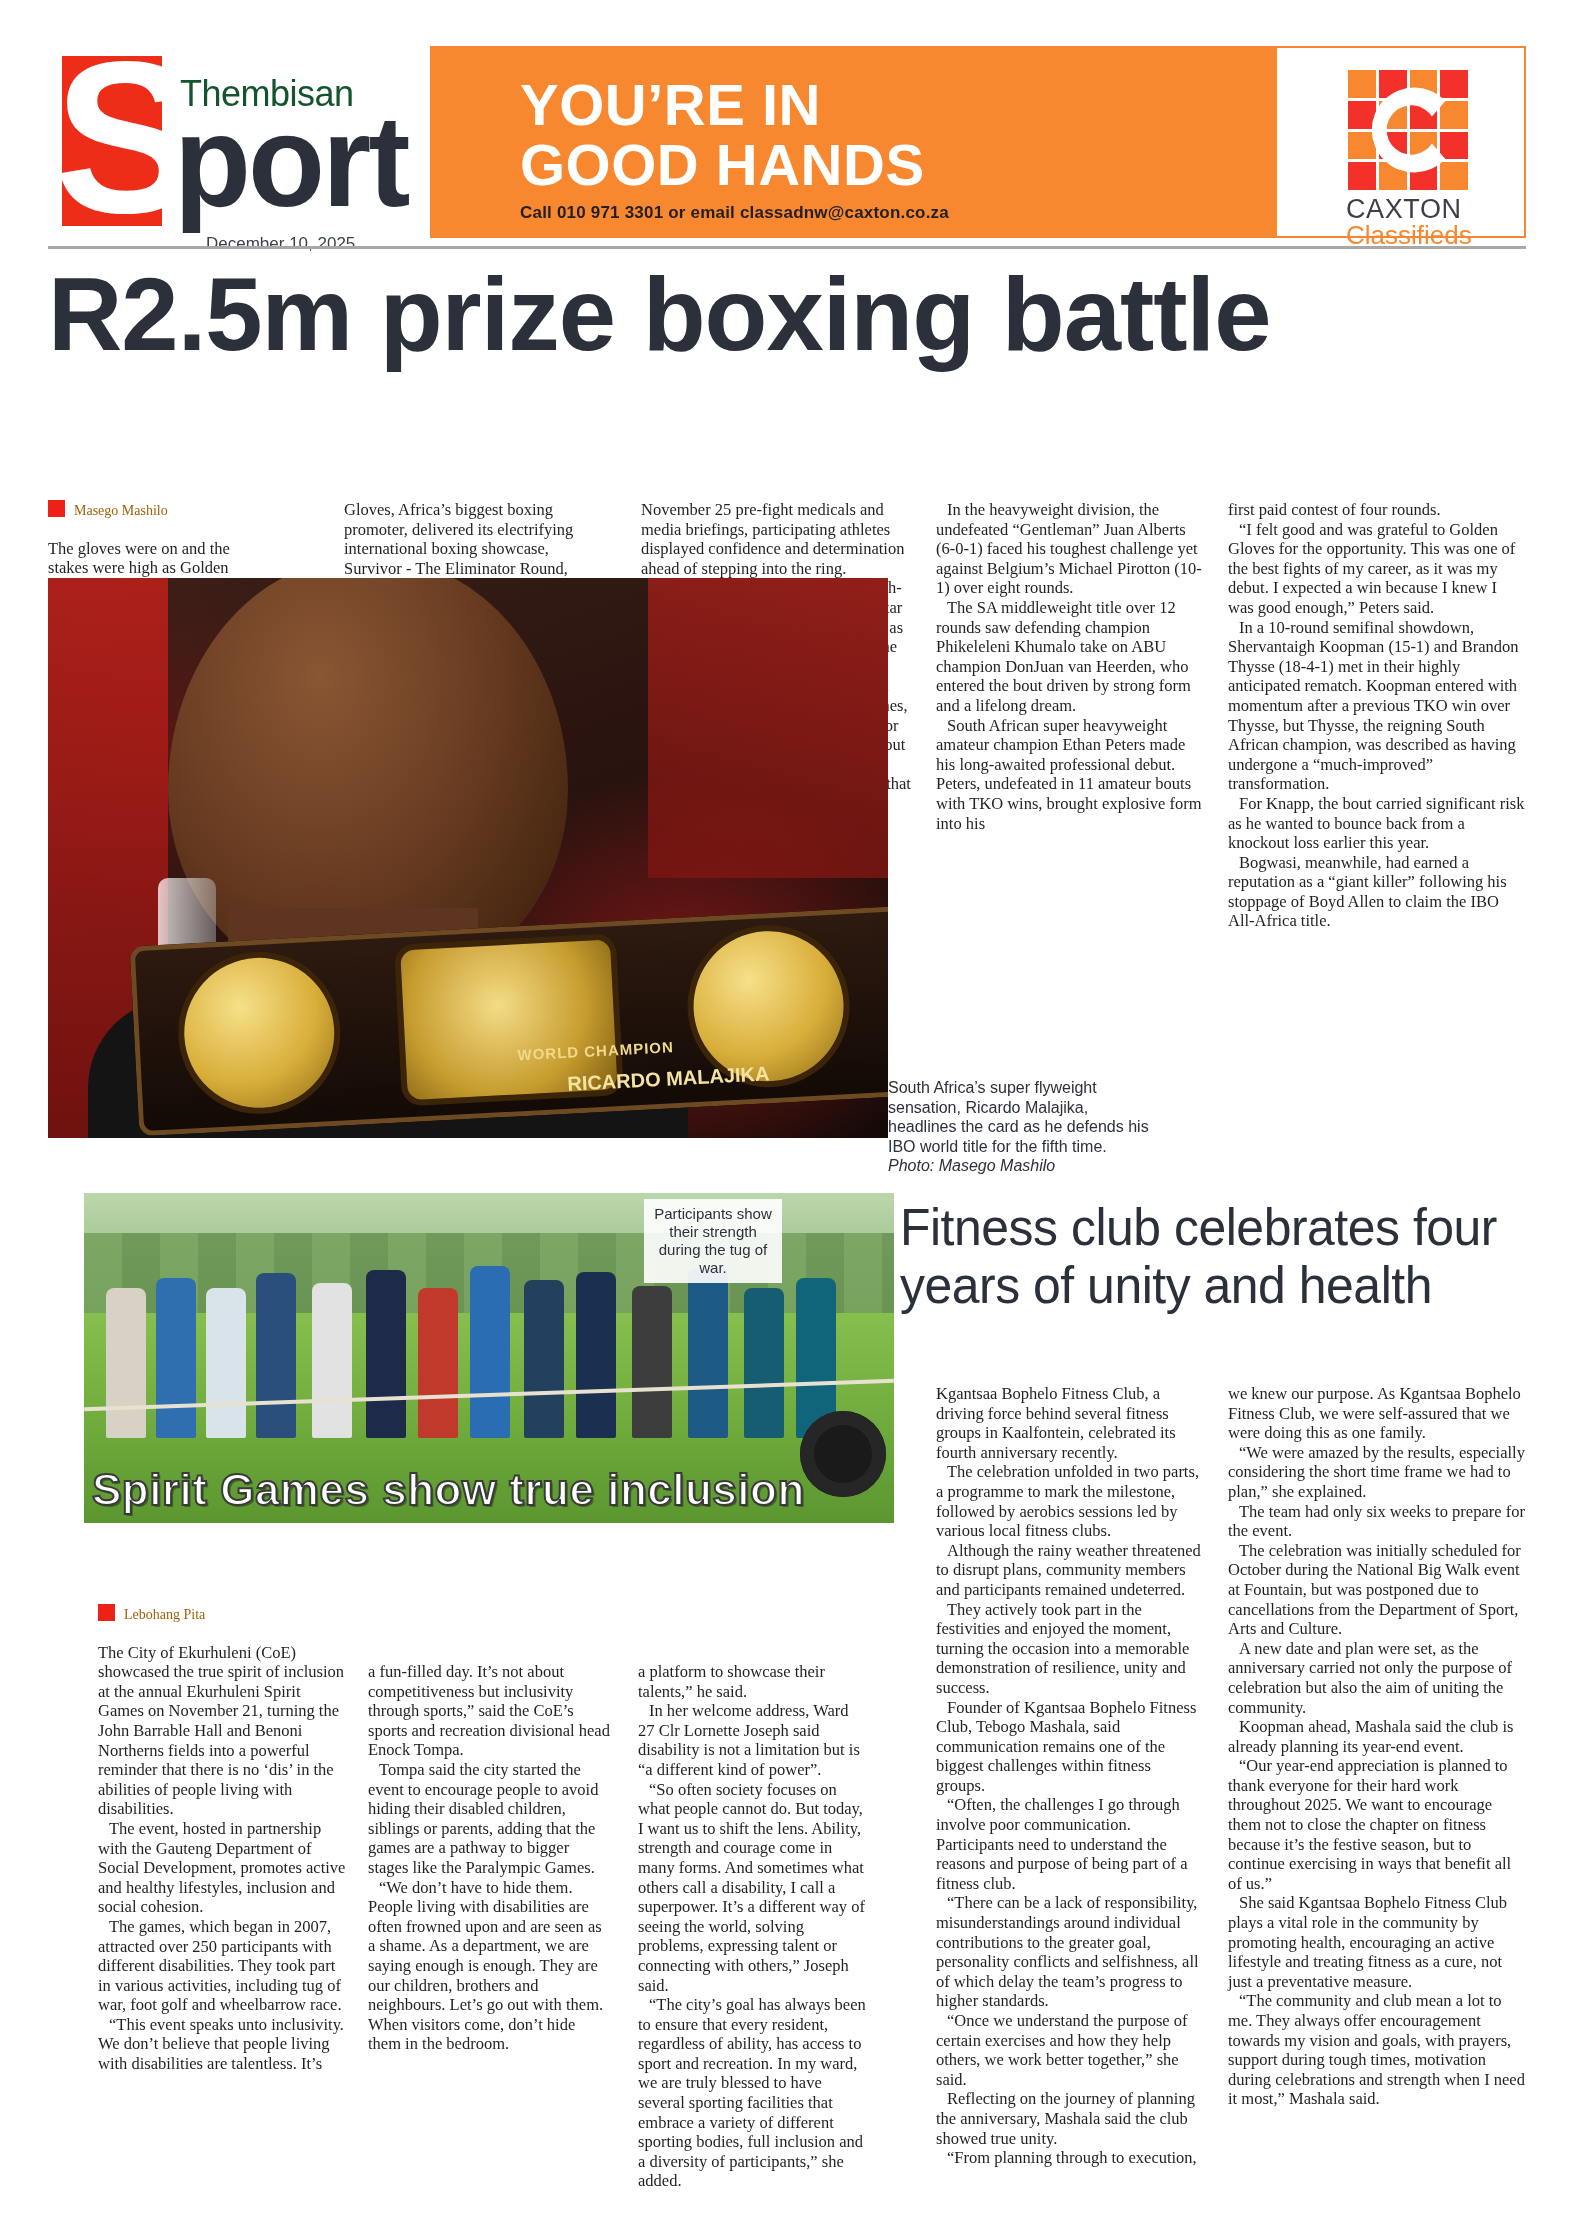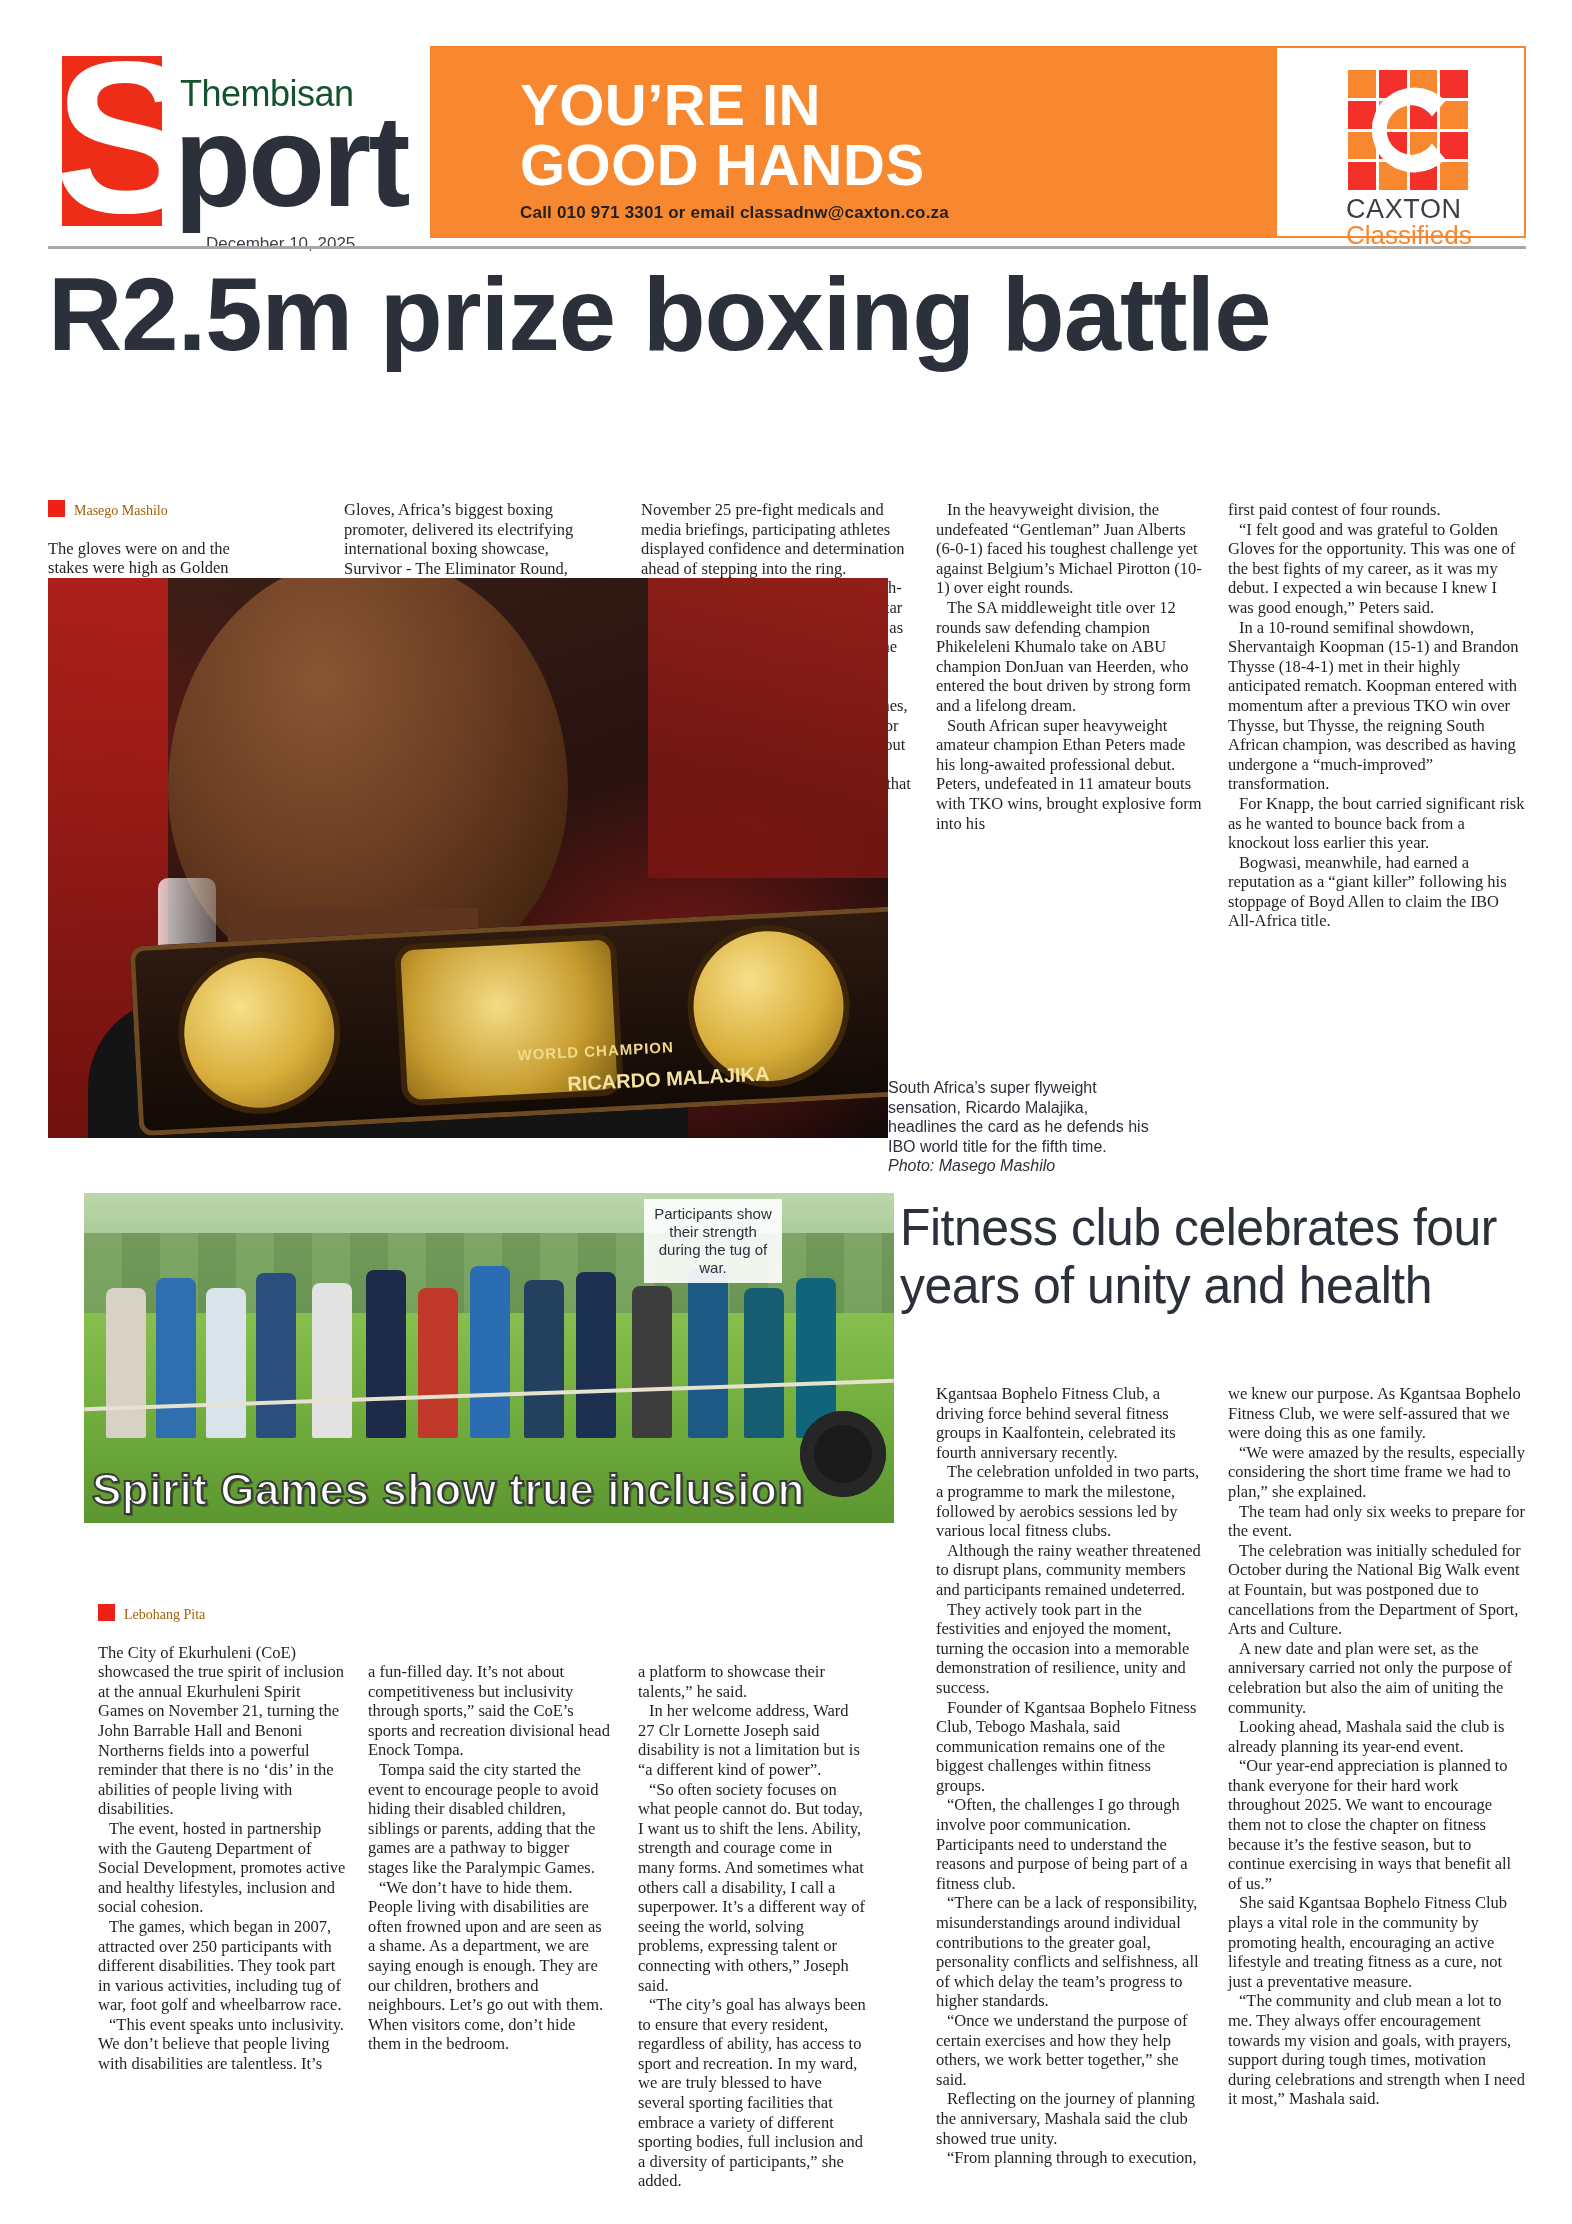--- a/index.html
+++ b/index.html
@@ -297,20 +297,20 @@
       <p>Reflecting on the journey of planning the anniversary, Mashala said the club showed true unity.</p>
       <p>“From planning through to execution,</p>
     </div>
 
     <div class="col b5">
       <p class="first">we knew our purpose. As Kgantsaa Bophelo Fitness Club, we were self-assured that we were doing this as one family.</p>
       <p>“We were amazed by the results, especially considering the short time frame we had to plan,” she explained.</p>
       <p>The team had only six weeks to prepare for the event.</p>
       <p>The celebration was initially scheduled for October during the National Big Walk event at Fountain, but was postponed due to cancellations from the Department of Sport, Arts and Culture.</p>
       <p>A new date and plan were set, as the anniversary carried not only the purpose of celebration but also the aim of uniting the community.</p>
-      <p>Looking ahead, Mashala said the club is already planning its year-end event.</p>
+      <p>Koopman ahead, Mashala said the club is already planning its year-end event.</p>
       <p>“Our year-end appreciation is planned to thank everyone for their hard work throughout 2025. We want to encourage them not to close the chapter on fitness because it’s the festive season, but to continue exercising in ways that benefit all of us.”</p>
       <p>She said Kgantsaa Bophelo Fitness Club plays a vital role in the community by promoting health, encouraging an active lifestyle and treating fitness as a cure, not just a preventative measure.</p>
       <p>“The community and club mean a lot to me. They always offer encouragement towards my vision and goals, with prayers, support during tough times, motivation during celebrations and strength when I need it most,” Mashala said.</p>
     </div>
   </div>
 
 </div>
 
 </body></html>

